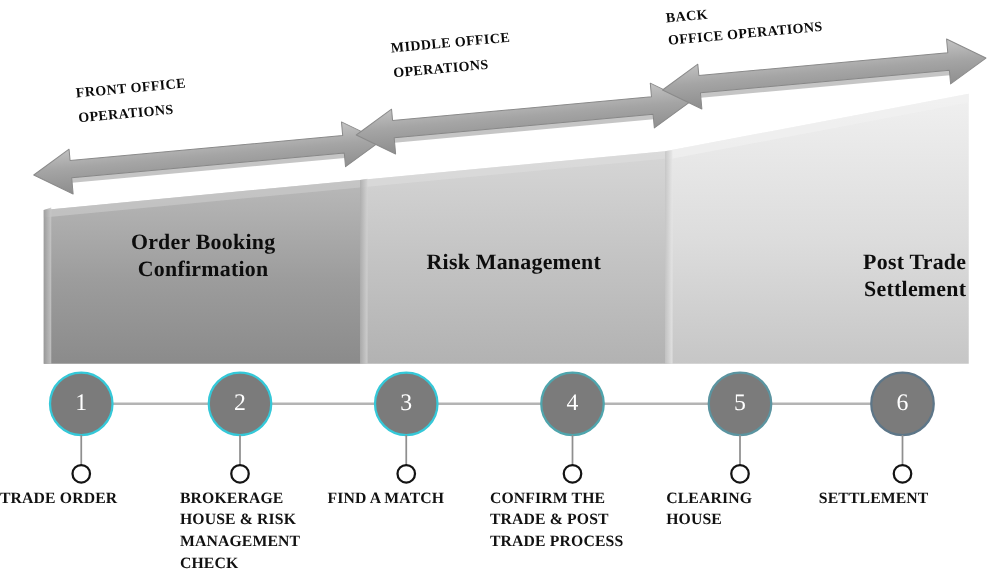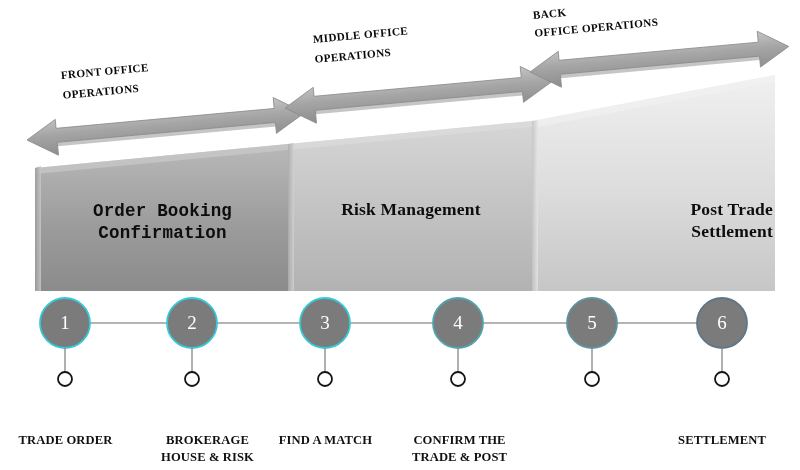--- a/index.html
+++ b/index.html
@@ -32,21 +32,21 @@
     text-align: center;
     color: #0d0d0d;
     font-family: "Liberation Serif", "DejaVu Serif", serif;
     font-weight: bold;
     font-size: 17.5px;
     line-height: 1.28;
     letter-spacing: 0.2px;
     white-space: pre-line;
     pointer-events: none;
   }
-  #band-title-0 { left: 40px;  top: 200px; width: 245px; font-family: Liberation Mono, monospace; }
+  #band-title-0 { left: 40px;  top: 182px; width: 245px; }
   #band-title-1 { left: 292px; top: 198px; width: 238px; }
   #band-title-2 { left: 537px; top: 198px; width: 236px; text-align: right; }
 
   
   .arrow-label {
     position: absolute;
     color: #0a0a0a;
     font-family: "Liberation Serif", "DejaVu Serif", serif;
     font-weight: bold;
     font-size: 11.2px;
@@ -68,30 +68,28 @@
     color: #ffffff;
     font-family: "Liberation Serif", "DejaVu Serif", serif;
     font-weight: normal;
     font-size: 19px;
     pointer-events: none;
   }
 
   
   .step-caption {
     position: absolute;
-    text-align: center;
     color: #111111;
     font-family: "Liberation Serif", "DejaVu Serif", serif;
     font-weight: bold;
     font-size: 12.6px;
     line-height: 1.38;
     letter-spacing: 0.1px;
     white-space: pre-line;
     pointer-events: none;
-    margin-top: 42px;
   }
 </style>
 </head>
 <body>
 
 <div id="canvas">
 
   <svg id="diagram-svg" viewBox="0 0 800 470">
     <defs>
       <linearGradient id="gradBand0" x1="0" y1="0" x2="0" y2="1">
@@ -257,15 +255,17 @@
 
   <div class="step-caption" style="left:0px;   top:390px; width:131px;">TRADE ORDER</div>
   <div class="step-caption" style="left:144px; top:390px; width:127px;">BROKERAGE
 HOUSE &amp; RISK
 MANAGEMENT
 CHECK</div>
   <div class="step-caption" style="left:392px; top:390px; width:135px;">CONFIRM THE
 TRADE &amp; POST
 TRADE PROCESS</div>
   <div class="step-caption" style="left:262px; top:390px; width:127px;">FIND A MATCH</div>
+  <div class="step-caption" style="left:533px; top:390px; width:120px;">CLEARING
+HOUSE</div>
   <div class="step-caption" style="left:655px; top:390px; width:134px;">SETTLEMENT</div>
 
 </div>
 
 </body></html>

